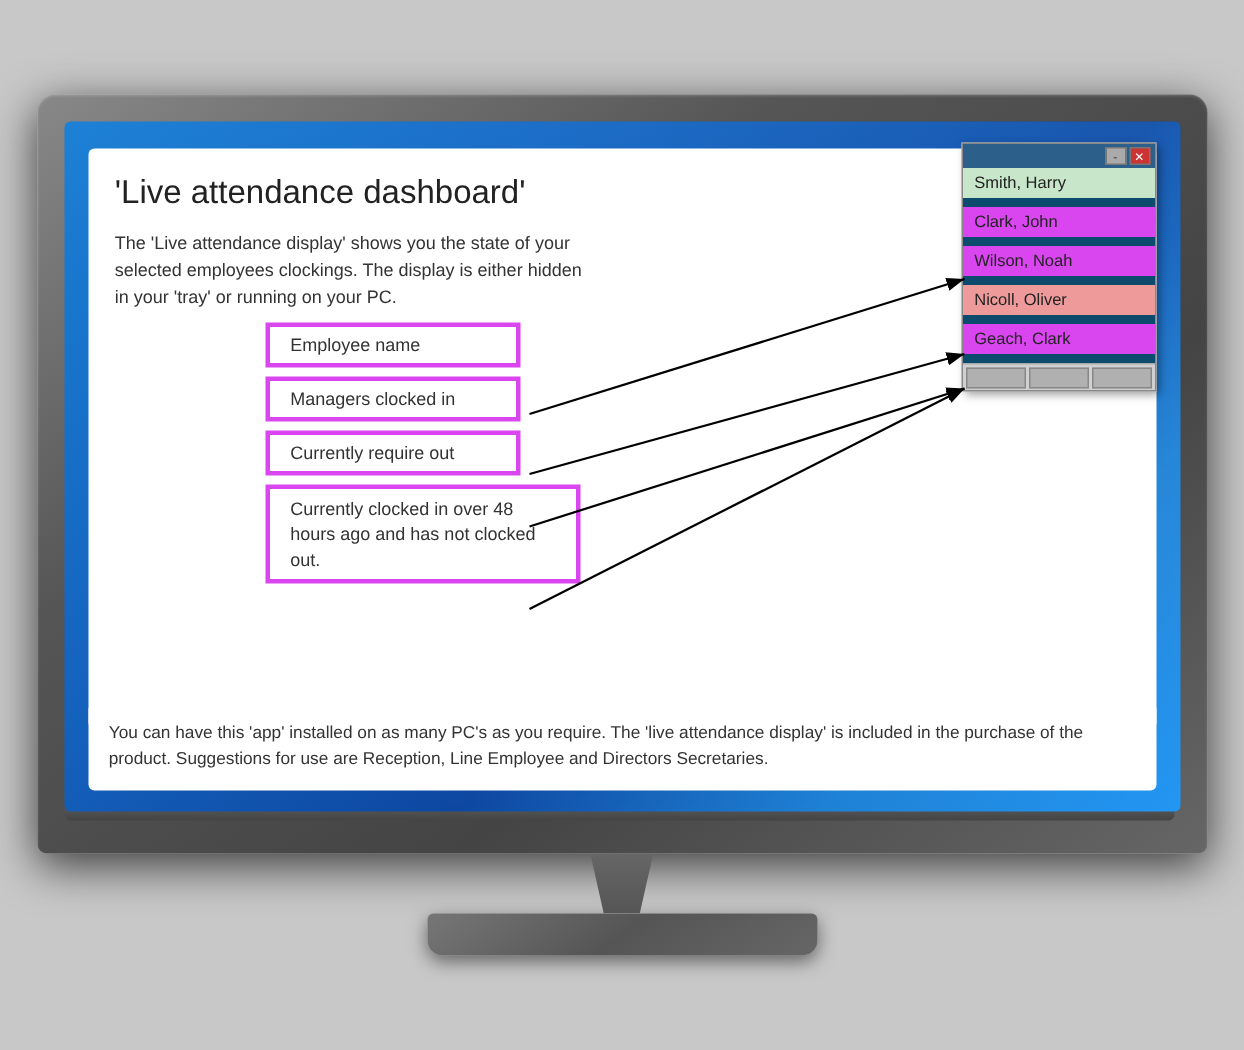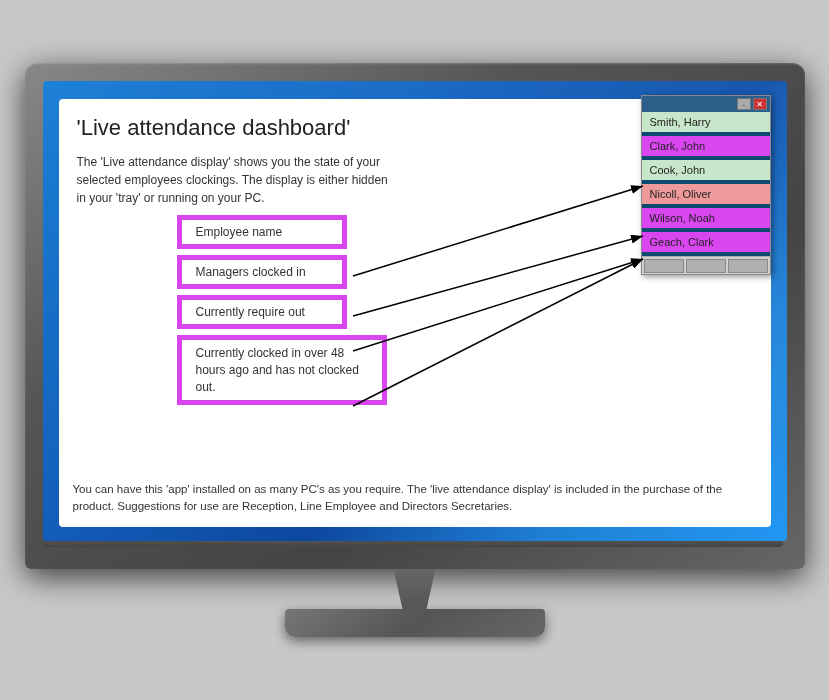--- a/index.html
+++ b/index.html
@@ -79,21 +79,21 @@
     
     .legend-area {
       display: flex;
       flex-direction: column;
       gap: 6px;
       margin-left: 100px;
       margin-top: -10px;
     }
 
     .legend-box {
-      border: 5px solid #d946ef;
+      border: 3px solid #d946ef;
       background: white;
       padding: 5px 14px;
       font-size: 12px;
       color: #333;
       width: 170px;
       text-align: left;
     }
 
     .legend-box.clocked-out-long {
       width: 210px;
@@ -153,21 +153,21 @@
     }
 
     .employee-list {
       list-style: none;
     }
 
     .employee-item {
       padding: 4px 8px;
       font-size: 11px;
       color: #222;
-      border-bottom: 4px solid #0c4a6e;
+      border-bottom: 6px solid #0c4a6e;
     }
 
     .employee-item.green { background: #c8e6c9; }
     .employee-item.white { background: #d946ef; }
     .employee-item.red { background: #ef9a9a; }
 
     .app-footer {
       background: #d0d0d0;
       height: 18px;
       border-top: 1px solid #aaa;
@@ -241,23 +241,22 @@
       <div class="bottom-text">You can have this 'app' installed on as many PC's as you require. The 'live attendance display' is included in the purchase of the product. Suggestions for use are Reception, Line Employee and Directors Secretaries.</div>
 
       <div class="app-window">
         <div class="app-titlebar">
           <div class="title-btn">-</div>
           <div class="title-btn close-btn">✕</div>
         </div>
         <ul class="employee-list">
           <li class="employee-item green">Smith, Harry</li>
           <li class="employee-item white">Clark, John</li>
-          <li class="employee-item green">Cook, John</li>
+          <li class="employee-item white">Wilson, Noah</li>
           <li class="employee-item red">Nicoll, Oliver</li>
-          <li class="employee-item white">Wilson, Noah</li>
           <li class="employee-item white">Geach, Clark</li>
         </ul>
         <div class="app-footer">
           <div class="footer-btn"></div>
           <div class="footer-btn"></div>
           <div class="footer-btn"></div>
         </div>
       </div>
 
       <svg class="arrows-svg" viewBox="0 0 744 460" preserveAspectRatio="none">

